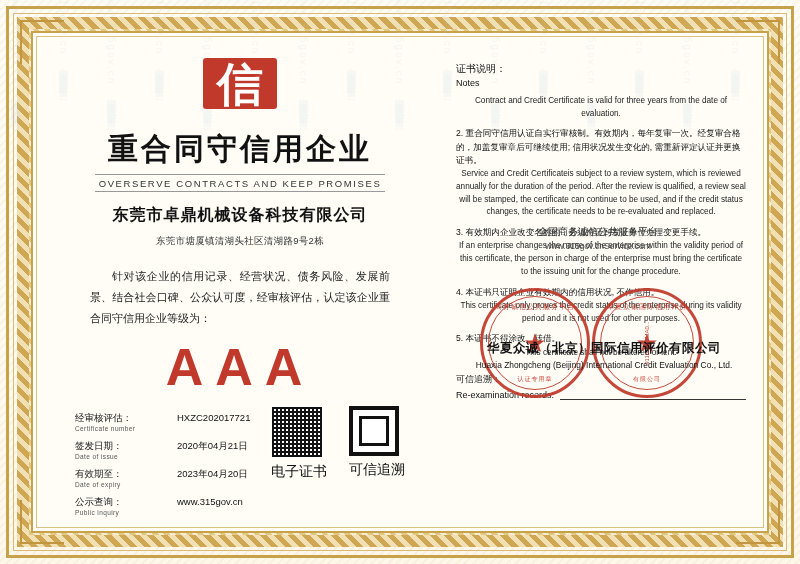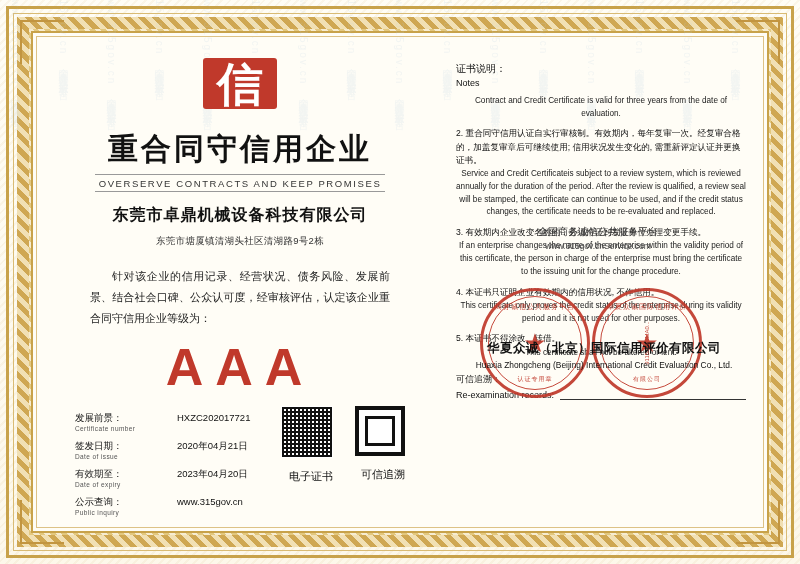--- a/index.html
+++ b/index.html
@@ -129,21 +129,21 @@
     background-color:#fff;border:1px solid #fff;
   }
   .trace{
     width:50px;height:50px;border:4px solid #111;box-sizing:border-box;
     display:flex;align-items:center;justify-content:center;
     background:#fff;
   }
   .trace-inner{
     width:24px;height:24px;border:3px solid #111;
   }
-  .code-label{font-size:11px;color:#111;margin-top:11px;text-align:right;}
+  .code-label{font-size:14px;color:#111;margin-top:5px;text-align:right;}
 
   
   .right{
     flex:1;position:relative;padding:22px 14px 0 16px;box-sizing:border-box;
   }
   .notes-head .cn{font-size:10px;color:#111;}
   .notes-head .en{font-size:9px;color:#111;margin-top:2px;}
   .note{margin-top:7px;}
   .note .cn{font-size:8.6px;color:#111;line-height:1.55;}
   .note .en{font-size:8.2px;color:#222;line-height:1.55;margin-top:1px;text-align:center;}
@@ -230,21 +230,21 @@
       <div class="title-cn">重合同守信用企业</div>
       <div class="title-en">OVERSERVE CONTRACTS AND KEEP PROMISES</div>
       <div class="company">东莞市卓鼎机械设备科技有限公司</div>
       <div class="address">东莞市塘厦镇清湖头社区清湖路9号2栋</div>
       <div class="para">针对该企业的信用记录、经营状况、债务风险、发展前景、结合社会口碑、公众认可度，经审核评估，认定该企业重合同守信用企业等级为：</div>
       <div class="grade">AAA</div>
 
       <div class="fields">
         <div class="field-row">
           <div class="field-label">
-            <span class="cn">发展前景：</span>
+            <span class="cn">经审核评估：</span>
             <span class="en">Certificate number</span>
           </div>
           <div class="field-value">HXZC202017721</div>
         </div>
         <div class="field-row">
           <div class="field-label">
             <span class="cn">签发日期：</span>
             <span class="en">Date of issue</span>
           </div>
           <div class="field-value">2020年04月21日</div>

